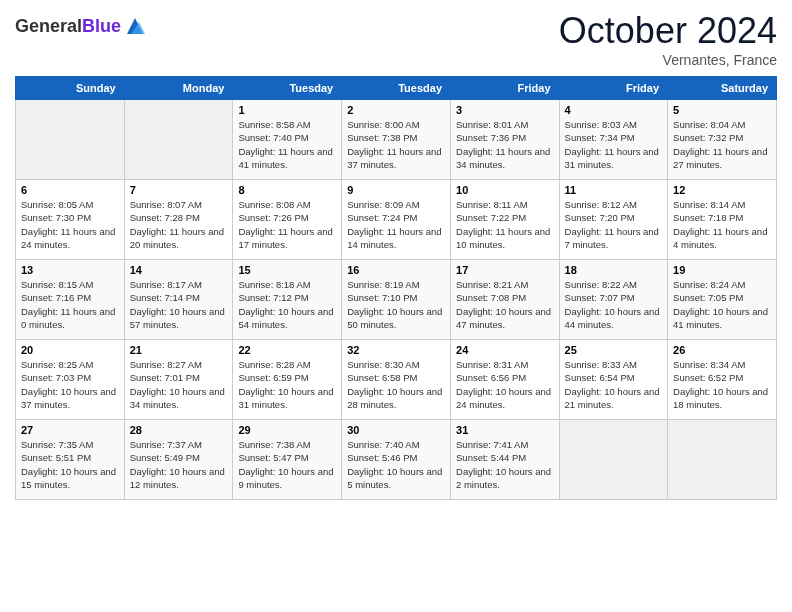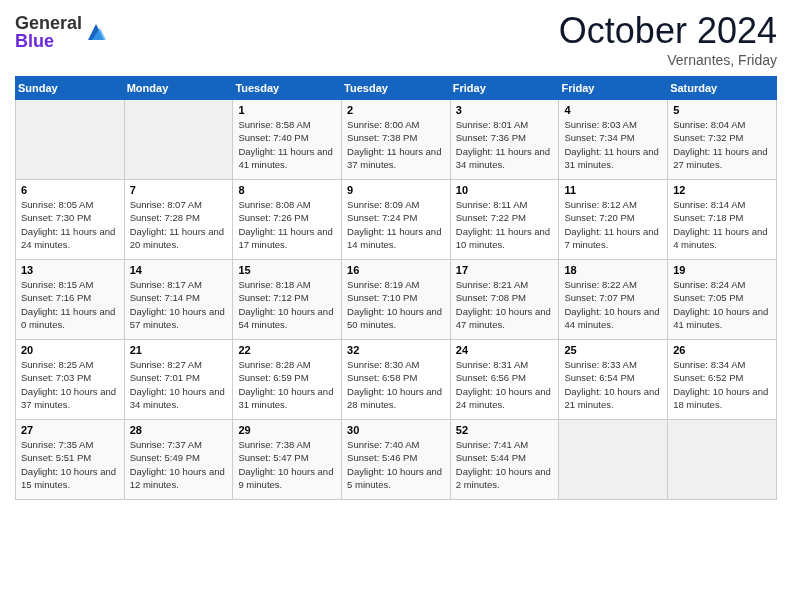--- a/index.html
+++ b/index.html
@@ -16,21 +16,20 @@
       align-items: flex-start;
       margin-bottom: 8px;
     }
     .logo {
       display: flex;
       align-items: center;
       margin-top: 4px;
     }
     .logo-text {
       display: flex;
-      flex-direction: column;
       font-size: 18px;
       font-weight: bold;
       line-height: 1;
     }
     .logo-general { color: #333; }
     .logo-blue { color: #6d28d9; }
     .logo-icon {
       width: 24px;
       height: 24px;
       margin-left: 2px;
@@ -48,22 +47,22 @@
       color: #555;
     }
     table {
       width: 100%;
       border-collapse: collapse;
       font-size: 10px;
     }
     thead tr th {
       background-color: #1565c0;
       color: #fff;
-      text-align: left;
-      padding: 5px 2px;
+      text-align: right;
+      padding: 5px 8px;
       font-size: 11px;
       font-weight: bold;
       border: 1px solid #1565c0;
     }
     tbody tr td {
       vertical-align: top;
       border: 1px solid #ccc;
       padding: 4px 5px;
       height: 80px;
       width: 110px;
@@ -98,21 +97,21 @@
       <span class="logo-general">General</span>
       <span class="logo-blue">Blue</span>
     </div>
     <svg class="logo-icon" viewBox="0 0 24 24">
       <polygon points="4,20 12,4 20,20" fill="#1565c0"></polygon>
       <polygon points="8,20 16,8 22,20" fill="#42a5f5" opacity="0.7"></polygon>
     </svg>
   </div>
   <div class="title-block">
     <div class="month-title">October 2024</div>
-    <div class="subtitle">Vernantes, Friday</div>
+    <div class="subtitle">Vernantes, France</div>
   </div>
 </div>
 
 <table>
   <thead>
     <tr>
     <th>Sunday</th>
         <th>Monday</th>
         <th>Tuesday</th>
         <th>Tuesday</th>
@@ -247,20 +246,20 @@
         </td>
         <td>
           <span class="day-number">29</span>
           <div class="day-info">Sunrise: 7:38 AM<br>Sunset: 5:47 PM<br>Daylight: 10 hours and 9 minutes.</div>
         </td>
         <td>
           <span class="day-number">30</span>
           <div class="day-info">Sunrise: 7:40 AM<br>Sunset: 5:46 PM<br>Daylight: 10 hours and 5 minutes.</div>
         </td>
         <td>
-          <span class="day-number">52</span>
+          <span class="day-number">31</span>
           <div class="day-info">Sunrise: 7:41 AM<br>Sunset: 5:44 PM<br>Daylight: 10 hours and 2 minutes.</div>
         </td>
         <td class="empty-cell"></td>
         <td class="empty-cell"></td>
       </tr>
     </tbody>
 </table>
 
 </body></html>

